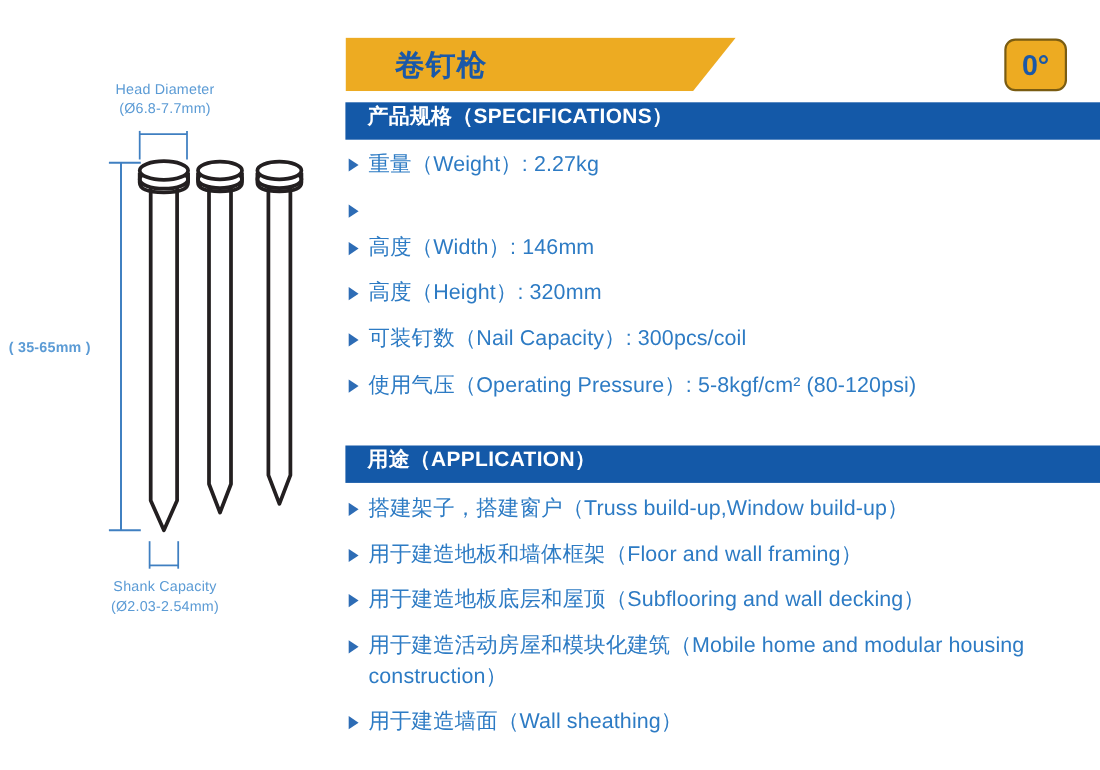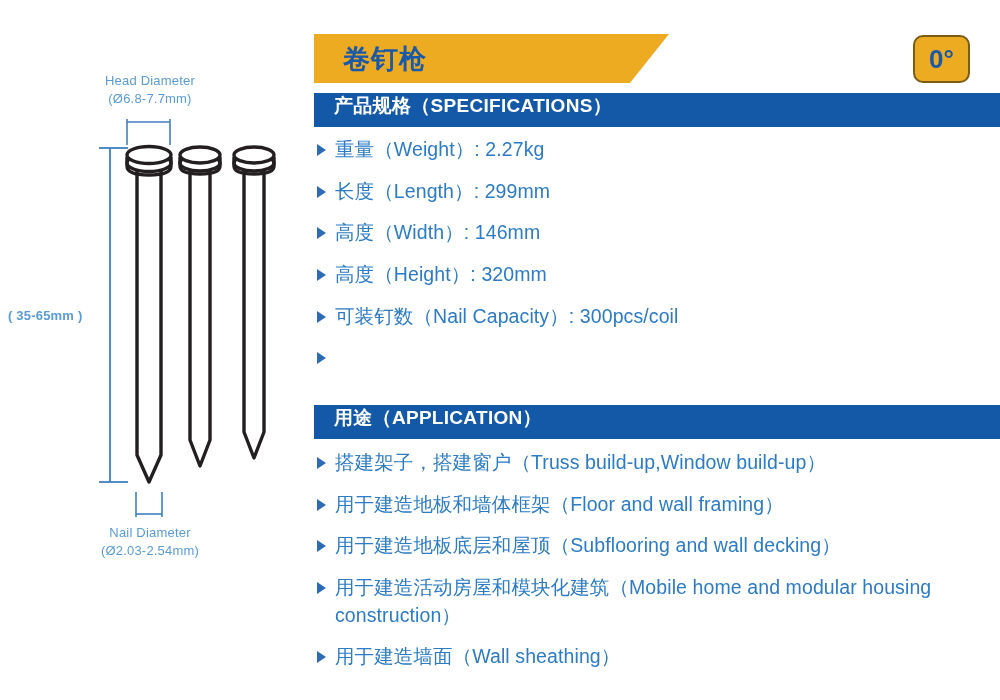--- a/index.html
+++ b/index.html
@@ -74,21 +74,21 @@
     height: 49px;
     background: #edab22;
     clip-path: polygon(0 0, 100% 0, 89% 100%, 0 100%);
     display: flex;
     align-items: center;
   }
   #title-banner-text {
     color: #1a58a8;
     font-size: 27px;
     font-weight: bold;
-    padding-left: 29px;
+    padding-left: 45px;
     letter-spacing: 1px;
   }
 
   
   #angle-badge {
     position: absolute;
     left: 608px;
     top: 35px;
     width: 53px;
     height: 44px;
@@ -207,21 +207,21 @@
   </svg>
 
   <div class="dim-label" id="head-diameter-label">
     <div>Head Diameter</div>
     <div>(Ø6.8-7.7mm)</div>
   </div>
 
   <div class="dim-label" id="nail-length-label">( 35-65mm )</div>
 
   <div class="dim-label" id="shank-diameter-label">
-    <div>Nail Diameter</div>
+    <div>Shank Capacity</div>
     <div>(Ø2.03-2.54mm)</div>
   </div>
 </div>
 
 <div id="content-panel">
 
   <div id="title-banner">
     <span id="title-banner-text">卷钉枪</span>
   </div>
 
@@ -233,36 +233,36 @@
     <span class="section-header-text">产品规格（SPECIFICATIONS）</span>
   </div>
 
   <div class="bullet-list" id="spec-list">
     <div class="bullet-item">
       <span class="bullet-marker"></span>
       <span class="bullet-text">重量（Weight）: 2.27kg</span>
     </div>
     <div class="bullet-item">
       <span class="bullet-marker"></span>
-      <span class="bullet-text">长度（Length）: 299mm</span>
     </div>
     <div class="bullet-item">
       <span class="bullet-marker"></span>
       <span class="bullet-text">高度（Width）: 146mm</span>
     </div>
     <div class="bullet-item">
       <span class="bullet-marker"></span>
       <span class="bullet-text">高度（Height）: 320mm</span>
     </div>
     <div class="bullet-item">
       <span class="bullet-marker"></span>
       <span class="bullet-text">可装钉数（Nail Capacity）: 300pcs/coil</span>
     </div>
     <div class="bullet-item">
       <span class="bullet-marker"></span>
+      <span class="bullet-text">使用气压（Operating Pressure）: 5-8kgf/cm² (80-120psi)</span>
     </div>
   </div>
 
   <div class="section-header" id="application-header">
     <span class="section-header-text">用途（APPLICATION）</span>
   </div>
 
   <div class="bullet-list" id="application-list">
     <div class="bullet-item">
       <span class="bullet-marker"></span>

